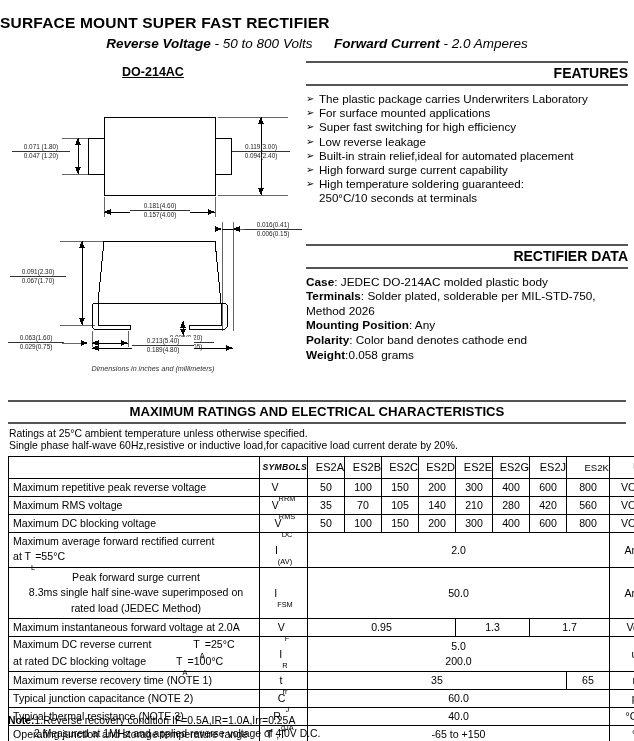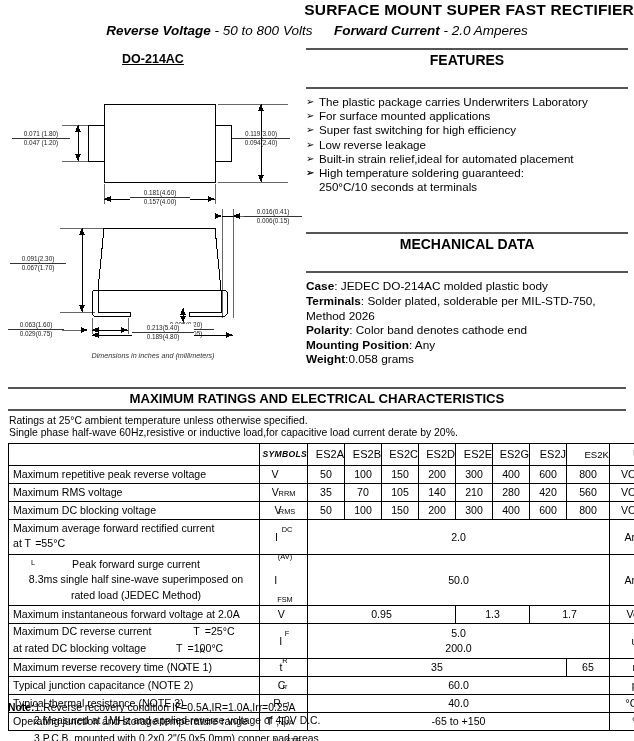--- a/index.html
+++ b/index.html
@@ -8,39 +8,39 @@
     background:#fff;color:#000;
     font-family:"Liberation Sans",sans-serif;
     -webkit-font-smoothing:none;
     overflow:hidden;
     position:relative;
   }
   .page{position:relative;width:634px;height:741px;}
 
   
   .title{
-    text-align:right;font-weight:bold;font-size:15.5px;
-    letter-spacing:.2px;margin-top:1px;
+    text-align:left;font-weight:bold;font-size:15.5px;
+    letter-spacing:.2px;margin-top:14px;
   }
   .subtitle{
     text-align:center;font-size:13.5px;margin-top:4px;font-style:italic;
   }
   .subtitle b{font-weight:bold;font-style:italic;}
   .subtitle .sp{display:inline-block;width:14px;}
 
   
   .cols{display:flex;margin-top:10px;}
   .colL{width:306px;position:relative;}
   .colR{width:322px;position:relative;padding-right:6px;}
 
   
   .sechead{
     border-top:2px solid #555;border-bottom:2px solid #555;
-    text-align:center;font-weight:bold;font-size:14px;
-    padding:2px 0 19px 0;margin-bottom:6px;
+    text-align:right;font-weight:bold;font-size:14px;
+    padding:2px 0 3px 0;margin-bottom:6px;
   }
   .feat{list-style:none;margin:0;padding:0;font-size:11.6px;line-height:14.2px;}
   .feat li{position:relative;padding-left:13px;margin-bottom:0px;}
   .feat li .bullet{
     position:absolute;left:0;top:1px;font-size:10px;line-height:12px;
   }
 
   .mech{font-size:11.8px;line-height:14.6px;}
   .mech div{white-space:normal;}
   .mech b{font-weight:bold;}
@@ -71,21 +71,21 @@
   }
   table.main td{height:17px;}
   .desc{text-align:left;padding-left:4px !important;font-size:10.6px;}
   .desc .l{display:block;line-height:15.5px;}
   .ctr{text-align:center;}
   .symcol{text-align:center;font-size:10.6px;}
   .hdr{text-align:right;font-weight:bold;font-size:11px;}
   .hdr.sym{font-weight:bold;font-style:italic;font-size:8.6px;letter-spacing:.3px;}
   .hdr.small{font-size:9.6px;}
   .units{text-align:center;font-size:10.6px;}
-  sub{font-size:7.4px;vertical-align:baseline;position:relative;top:18px;}
+  sub{font-size:7.4px;vertical-align:baseline;position:relative;top:10px;}
   .tabspacer{display:inline-block;width:42px;}
   .tabspacer2{display:inline-block;width:30px;}
 
   
   .botnotes{position:absolute;left:8px;top:700px;width:620px;font-size:10.4px;line-height:13px;}
   .botnotes .n1{margin-left:0px;}
   .botnotes .n2{margin-left:26px;}
   .botnotes .n3{margin-left:26px;margin-top:5px;}
   .botnotes b{font-weight:bold;}
 </style>
@@ -242,44 +242,45 @@
         <li>
           <span class="bullet">➢</span>
           <span>Low reverse leakage</span>
         </li>
         <li>
           <span class="bullet">➢</span>
           <span>Built-in strain relief,ideal for automated placement</span>
         </li>
         <li>
           <span class="bullet">➢</span>
+          <span>High forward surge current capability</span>
         </li>
         <li>
           <span class="bullet">➢</span>
           <span>High temperature soldering guaranteed:</span><br>
           <span>250°C/10 seconds at terminals</span>
         </li>
       </ul>
 
       <div style="height:38px;"></div>
 
-      <div class="sechead">MECHANICAL DATA</div>
+      <div class="sechead">RECTIFIER DATA</div>
       <div class="mech">
         <div>
           <b>Case</b><span>: JEDEC DO-214AC molded plastic body</span>
         </div>
         <div>
           <b>Terminals</b><span>: Solder plated, solderable per MIL-STD-750,</span>
         </div>
         <div>Method 2026</div>
         <div>
+          <b>Mounting Position</b><span>: Any</span>
+        </div>
+        <div>
           <b>Polarity</b><span>: Color band denotes cathode end</span>
-        </div>
-        <div>
-          <b>Mounting Position</b><span>: Any</span>
         </div>
         <div>
           <b>Weight</b><span>:0.058 grams</span>
         </div>
       </div>
     </div>
   </div>
 
   <div class="ratings">
     <div class="rhead">MAXIMUM RATINGS AND ELECTRICAL CHARACTERISTICS</div>

